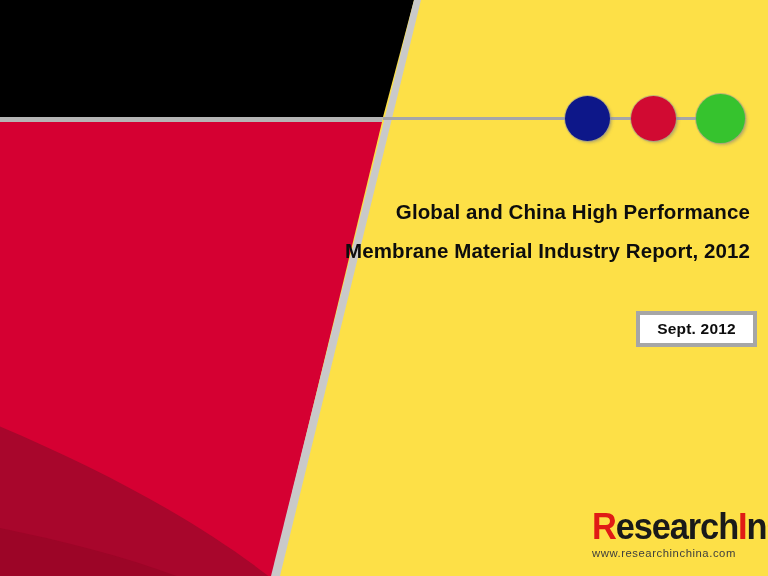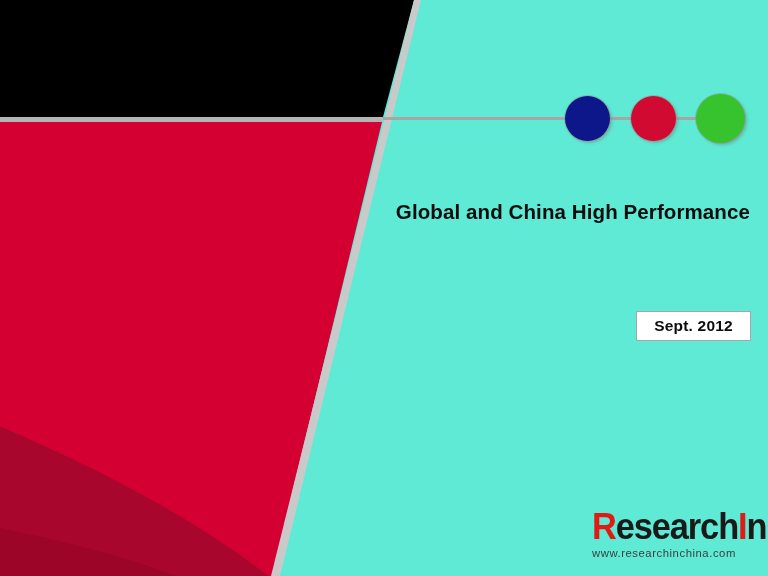--- a/index.html
+++ b/index.html
@@ -8,21 +8,21 @@
     padding: 0;
     background: #ffffff;
   }
   body {
     font-family: "Liberation Sans", sans-serif;
   }
   #slide {
     position: relative;
     width: 768px;
     height: 576px;
-    background: #5eead4;
+    background: #fde047;
     overflow: hidden;
   }
 
   
   #bg-art {
     position: absolute;
     left: 0;
     top: 0;
     width: 768px;
     height: 576px;
@@ -78,21 +78,21 @@
     white-space: nowrap;
   }
 
   
   #date-box {
     position: absolute;
     left: 636px;
     top: 311px;
     width: 113px;
     height: 28px;
-    border: 1px solid #7f1d1d;
+    border: 4px solid #7f1d1d;
     background: #ffffff;
     display: flex;
     align-items: center;
     justify-content: center;
   }
   #date-label {
     font-size: 15.5px;
     font-weight: bold;
     color: #0d0d0d;
     letter-spacing: 0.2px;
@@ -154,20 +154,21 @@
   </svg>
 
   <div id="connector-line" style="background: rgb(166, 166, 166);"></div>
 
   <div class="dot" id="dot-blue" style="background: rgb(13, 23, 137);"></div>
   <div class="dot" id="dot-red" style="background: rgb(209, 10, 50);"></div>
   <div class="dot" id="dot-green" style="background: rgb(54, 195, 46);"></div>
 
   <div id="title-block">
     <div class="title-line">Global and China High Performance</div>
+    <div class="title-line">Membrane Material Industry Report, 2012</div>
   </div>
 
   <div id="date-box" style="border-color: rgb(166, 166, 166);">
     <span id="date-label">Sept. 2012</span>
   </div>
 
   <div id="logo">
     <div id="logo-wordmark"><span class="lg-red">R</span><span class="lg-black">esearch</span><span class="lg-red">I</span><span class="lg-black">n</span><span class="lg-red">C</span></div>
     <div id="logo-url">www.researchinchina.com</div>
   </div>

